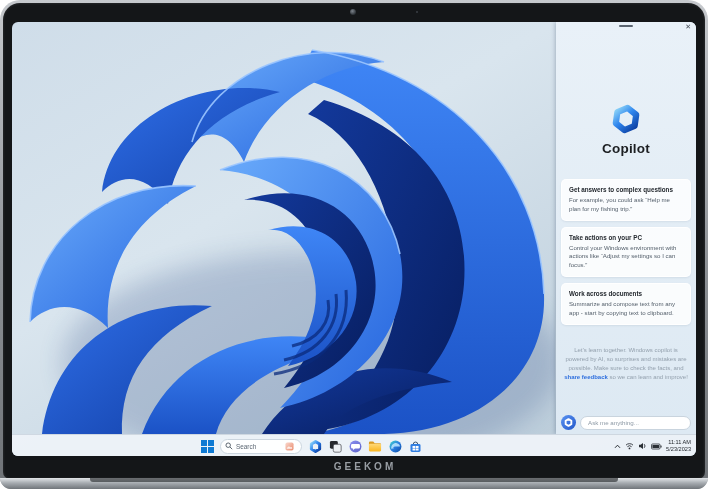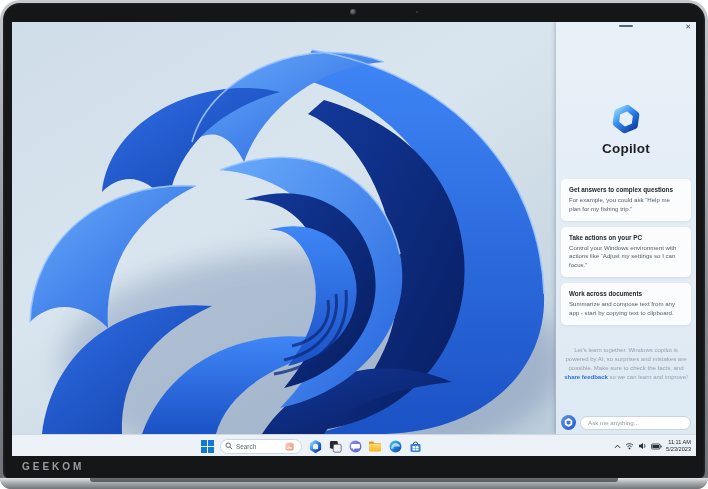--- a/index.html
+++ b/index.html
@@ -8,29 +8,29 @@
 
   
   .laptop{position:absolute;inset:0;border-radius:20px 20px 12px 12px;
     background:linear-gradient(180deg,#c6c9cd,#8d9196 55%,#6e7control276 100%);
     background:linear-gradient(180deg,#c6c9cd,#8d9196 55%,#6e7276 100%);}
   .bezel{position:absolute;left:3px;right:3px;top:3px;bottom:10px;background:#141618;
     border-radius:17px 17px 7px 7px;box-shadow:inset 0 0 3px rgba(255,255,255,.15);}
   .webcam{position:absolute;left:350px;top:9px;width:6px;height:6px;border-radius:50%;
     background:radial-gradient(circle at 40% 35%,#7d848c,#2c3136 70%);}
   .micdot{position:absolute;left:416px;top:11px;width:2px;height:2px;border-radius:50%;background:#3a3f44;}
-  .brand{position:absolute;left:0;right:0;top:461px;
+  .brand{position:absolute;left:0;right:0;top:461px;text-align:center;
     font-size:10px;font-weight:700;letter-spacing:3px;color:#989da3;padding-left:22px;}
   .base{position:absolute;left:0;right:0;bottom:0;height:11px;border-radius:0 0 12px 12px;
     background:linear-gradient(180deg,#e2e5e8,#a7acb1 45%,#70757a 100%);}
   .base-notch{position:absolute;left:90px;right:90px;top:0;height:4px;background:#2a2d30;opacity:.65;border-radius:0 0 3px 3px;}
 
   
   .screen{position:absolute;left:12px;top:22px;width:684px;height:434px;overflow:hidden;
-    background:linear-gradient(150deg,#cfdde9 0%,#d9e5ee 38%,#b6c8d6 100%);border-radius:0;}
+    background:linear-gradient(150deg,#cfdde9 0%,#d9e5ee 38%,#b6c8d6 100%);border-radius:6px;}
   .wallpaper{position:absolute;left:0;top:0;width:543px;height:412px;}
   .wallpaper svg{display:block;width:100%;height:100%;}
 
   
   .panel{position:absolute;right:0;top:0;width:140px;height:412px;
     background:linear-gradient(180deg,#e9f1f8,#dde9f3);box-shadow:-1px 0 4px rgba(20,40,70,.25);}
   .panel-handle{position:absolute;left:63px;top:3px;width:14px;height:2px;border-radius:1px;background:#5a6470;}
   .panel-close{position:absolute;right:5px;top:0px;font-size:7px;color:#49505a;cursor:default;line-height:10px;}
   .panel-logo{position:absolute;left:55px;top:82px;width:30px;height:30px;}
   .panel-title{position:absolute;left:0;right:0;top:119px;text-align:center;

